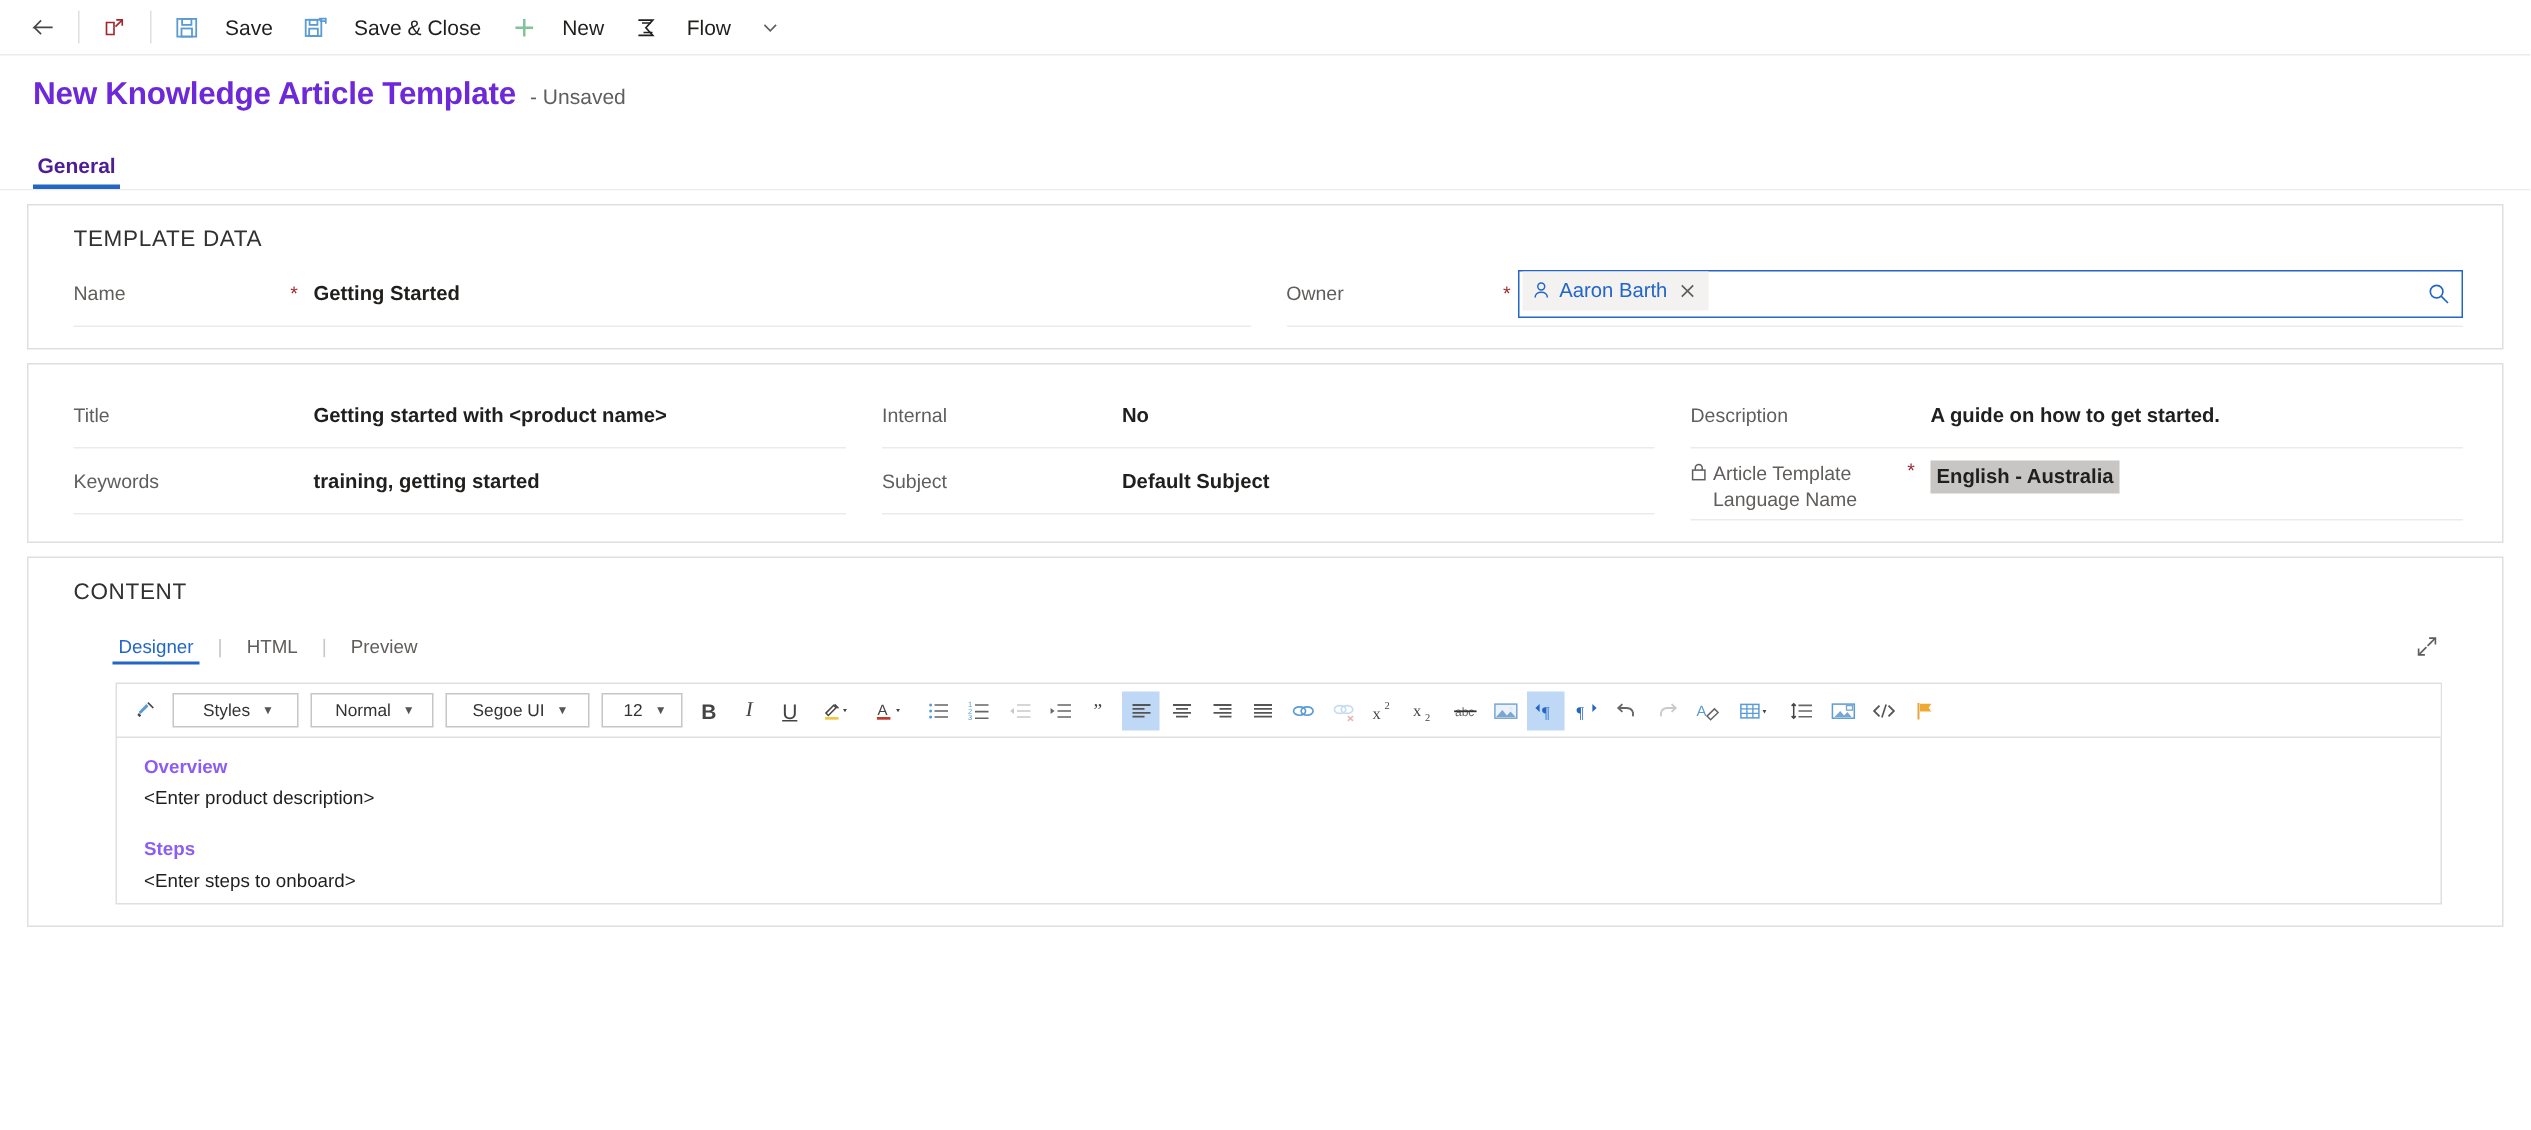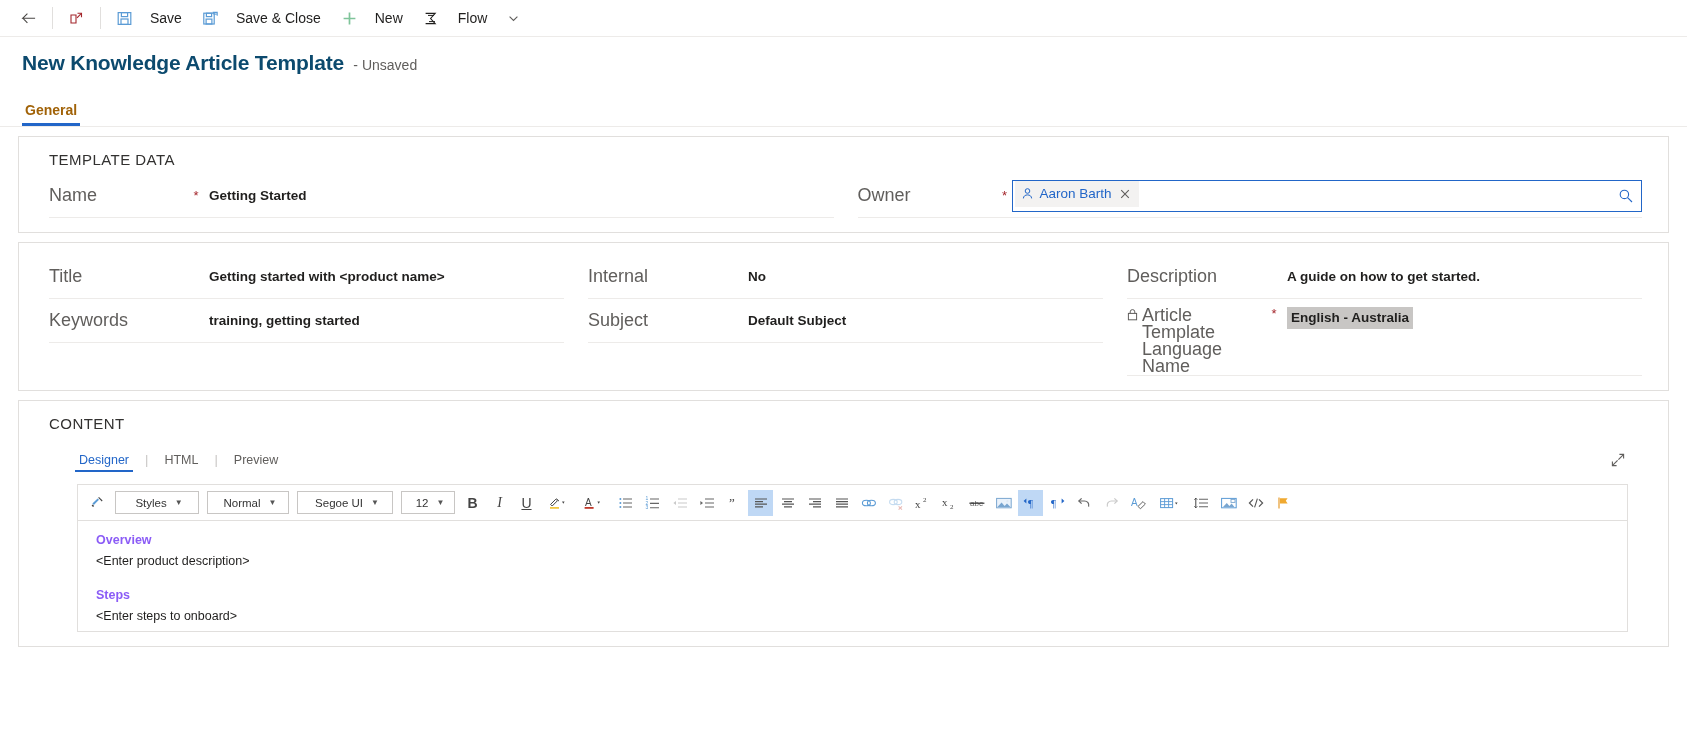--- a/index.html
+++ b/index.html
@@ -29,32 +29,32 @@
   }
   .cmd-sep {
     width: 1px; height: 22px; background: #e1dfdd; margin: 0 5px;
   }
   .ico { display: inline-flex; align-items: center; justify-content: center; }
 
   
   .titlewrap { padding: 14px 0 0 22px; }
   .rec-title {
     font-size: 21px; font-weight: 600; letter-spacing: -0.2px;
-    color: #0c4a6e; display: inline;
+    color: #6d28d9; display: inline;
   }
   .rec-sub {
     font-size: 14px; color: #605e5c; display: inline; margin-left: 5px;
   }
   .tabstrip {
     margin-top: 18px; padding-left: 22px;
     display: flex; align-items: flex-end; height: 34px;
     border-bottom: 1px solid #edebe9;
   }
   .tab {
-    font-size: 14px; color: #a16207; padding: 0 3px 8px 3px;
+    font-size: 14px; color: #4c1d95; padding: 0 3px 8px 3px;
     cursor: pointer; position: relative; font-weight: 600;
   }
   .tab.active::after {
     content: ""; position: absolute; left: 0; right: 0; bottom: 0;
     height: 3px; background: #2266c8;
   }
 
   
   .scrollarea {
     height: calc(753px - 37px - 98px);
@@ -81,21 +81,21 @@
   .col.c1 { padding-left: 16px; }
 
   .frow {
     display: flex; align-items: center;
     min-height: 44px;
     border-bottom: 1px solid #edebe9;
   }
   .frow.tall { min-height: 48px; align-items: flex-start; padding-top: 8px; }
   .flabel {
     width: 140px; flex: 0 0 140px;
-    font-size: 18px; color: #605e5c;
+    font-size: 13px; color: #605e5c;
     display: flex; align-items: flex-start; gap: 4px; line-height: 17px;
   }
   .flabel .lbltxt { display: block; }
   .req {
     color: #a4262c; font-size: 13px; width: 14px; flex: 0 0 14px;
     text-align: center; line-height: 14px;
   }
   .fval {
     flex: 1 1 auto; font-size: 13.5px; font-weight: 700; color: #201f1e;
     padding-left: 6px; line-height: 18px;

